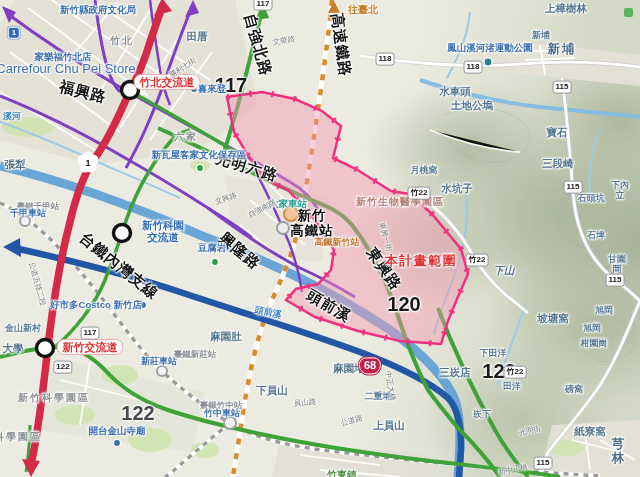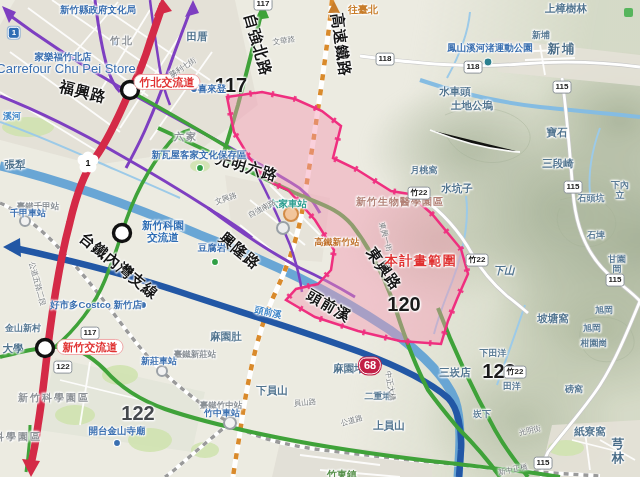--- a/index.html
+++ b/index.html
@@ -218,20 +218,22 @@
 
   <div id="labels">
       <div class="lbl c-bigroad" style="left: 83px; top: 92px; transform: translate(-50%, -50%) rotate(14deg);">福興路</div>
       <div class="lbl c-bigroad" style="left: 258px; top: 45px; transform: translate(-50%, -50%) rotate(74deg);">自強北路</div>
       <div class="lbl c-bigroad" style="left: 341px; top: 45px; transform: translate(-50%, -50%) rotate(82deg);">高速鐵路</div>
       <div class="lbl c-bigroad" style="left: 247px; top: 167px; transform: translate(-50%, -50%) rotate(17deg);">光明六路</div>
       <div class="lbl c-bigroad" style="left: 240px; top: 251px; transform: translate(-50%, -50%) rotate(40deg);">興隆路</div>
       <div class="lbl c-bigroad" style="left: 384px; top: 269px; transform: translate(-50%, -50%) rotate(55deg);">東興路</div>
       <div class="lbl c-bigroad" style="left: 329px; top: 306px; transform: translate(-50%, -50%) rotate(30deg);">頭前溪</div>
       <div class="lbl c-bigroad" style="left: 119px; top: 266px; transform: translate(-50%, -50%) rotate(39deg);">台鐵內灣支線</div>
+      <div class="lbl c-bigsta" style="left: 312px; top: 224px;">新竹
+高鐵站</div>
       <div class="lbl c-bignum" style="left: 231px; top: 85px;">117</div>
       <div class="lbl c-bignum" style="left: 404px; top: 304px;">120</div>
       <div class="lbl c-bignumg" style="left: 138px; top: 413px;">122</div>
       <div class="lbl c-bignum" style="left: 499px; top: 371px;">123</div>
       <div class="lbl c-plan" style="left: 421px; top: 261px;">本計畫範圍</div>
       <div class="lbl c-bubble" style="left: 167px; top: 82px;">竹北交流道</div>
       <div class="lbl c-bubble" style="left: 90px; top: 347px;">新竹交流道</div>
       <div class="lbl c-icblue" style="left: 163px; top: 232px;">新竹科園
 交流道</div>
       <div class="lbl c-dir" style="left: 363px; top: 9px;">往臺北</div>

